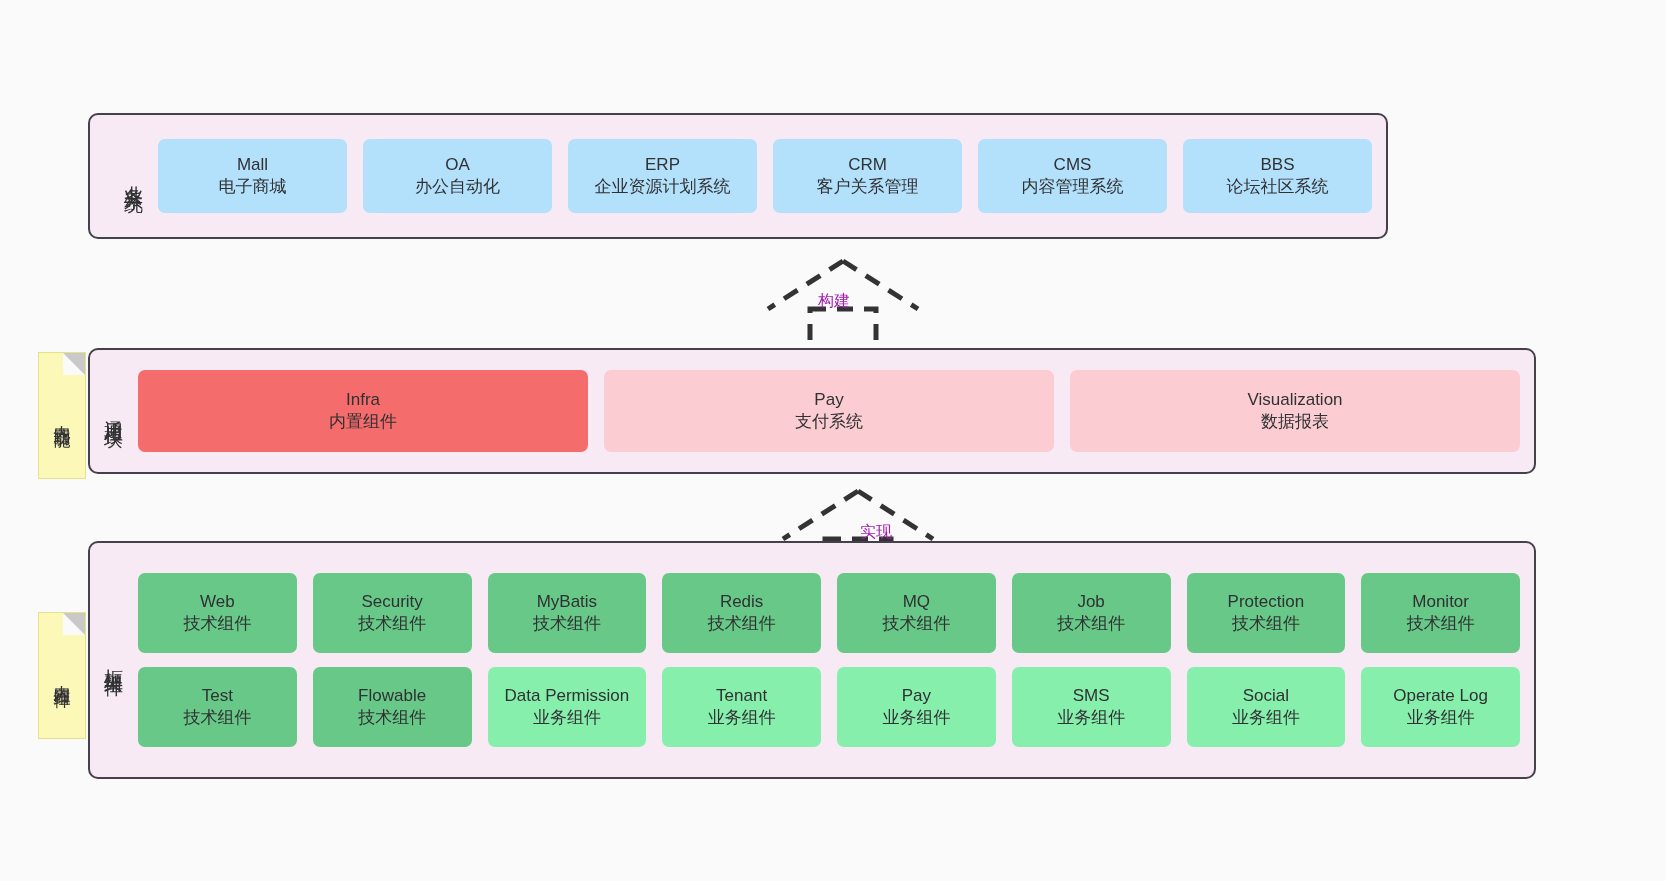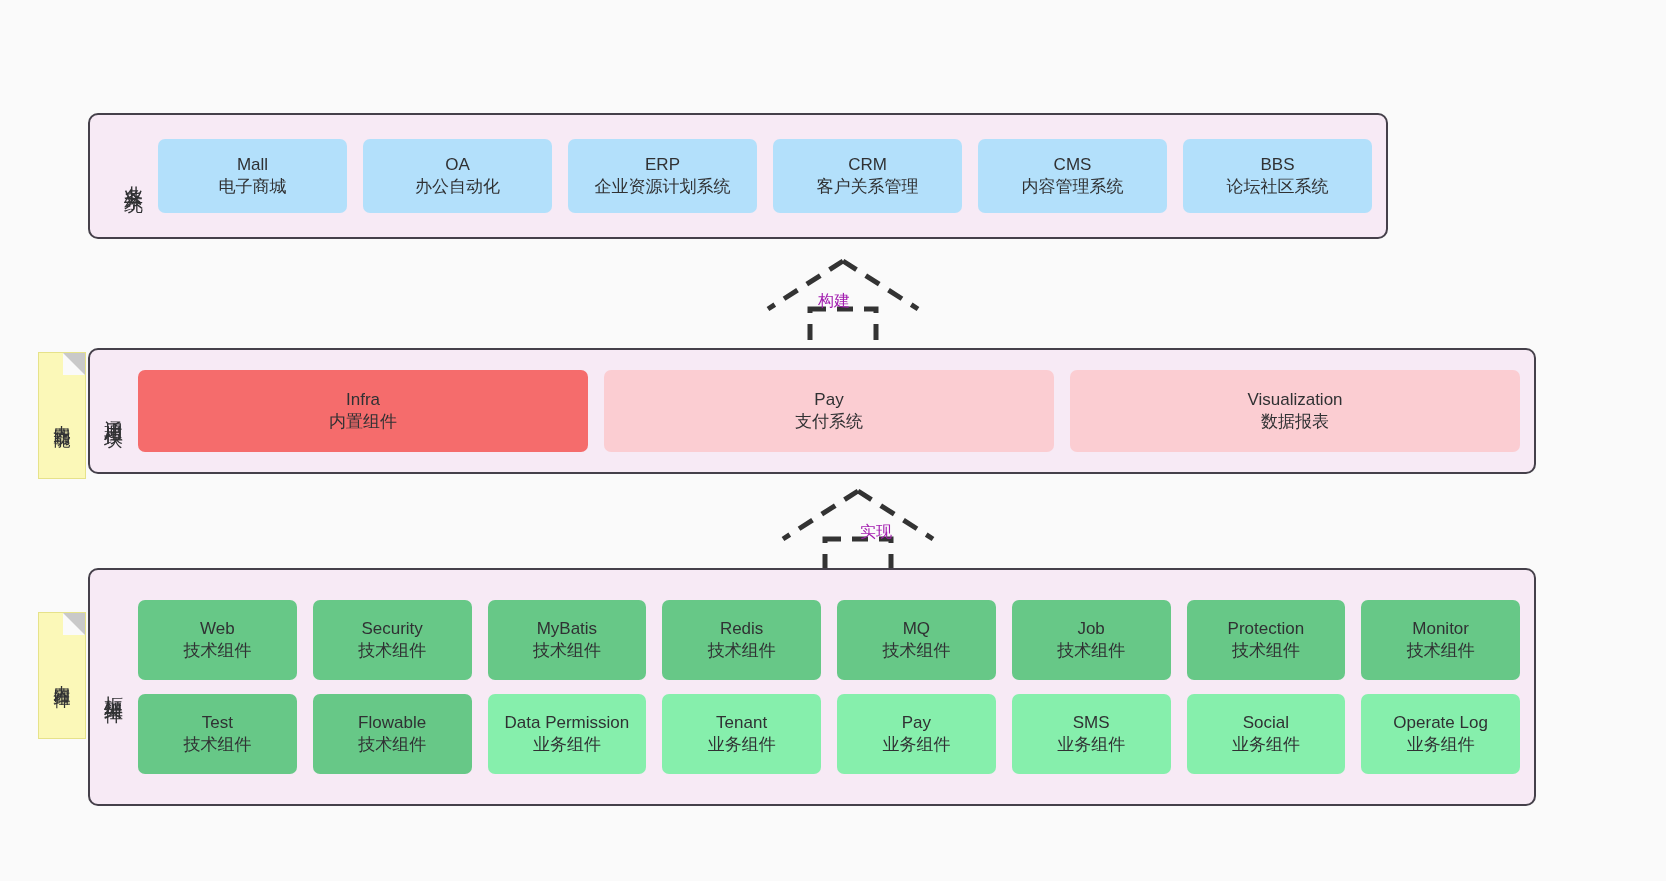--- a/index.html
+++ b/index.html
@@ -78,21 +78,21 @@
   #layer-business { left: 88px; top: 113px; width: 1300px; height: 126px; padding-left: 20px; }
   #layer-business .cell { background: #b3e0fb; height: 74px; }
 
   
   #layer-common { left: 88px; top: 348px; width: 1448px; height: 126px; }
   #layer-common .cell { height: 82px; }
   .c-red { background: #f56c6c; }
   .c-pink { background: #fbcdd2; }
 
   
-  #layer-framework { left: 88px; top: 568px; width: 1448px; height: 238px; }
+  #layer-framework { left: 88px; top: 541px; width: 1448px; height: 238px; }
   #layer-framework .cell { height: 80px; }
   .c-green { background: #67c887; }
   .c-lgreen { background: #86efac; }
 
   
   .note {
     position: absolute;
     box-sizing: border-box;
     width: 48px;
     background: #fbf8b8;

